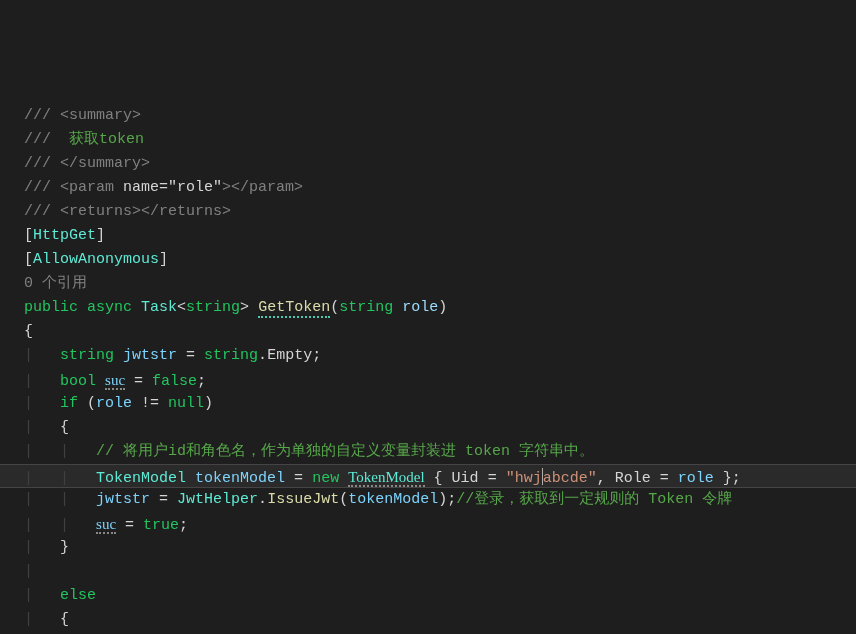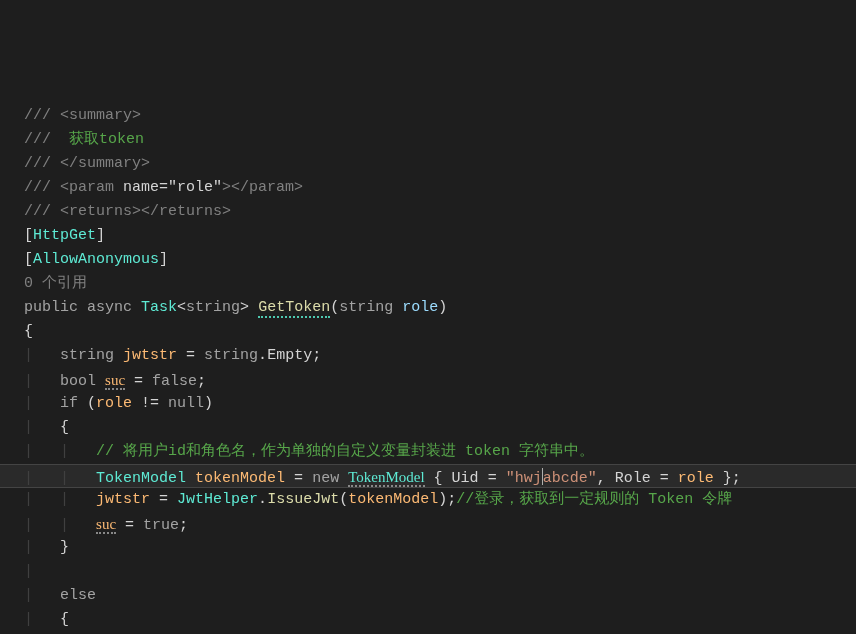--- a/index.html
+++ b/index.html
@@ -19,26 +19,26 @@
     .line.highlighted {
       background: #2a2a2a;
       border-top: 1px solid #444;
       border-bottom: 1px solid #444;
       margin-left: -24px;
       padding-left: 24px;
       margin-right: -100px;
     }
     .comment { color: #57a64a; }
     .xmldoc { color: #808080; }
-    .keyword { color: #a3a3a3; }
+    .keyword { color: #22c55e; }
     .type { color: #5eead4; }
     .method { color: #dcdcaa; }
     .string { color: #ce9178; }
     .param { color: #9cdcfe; }
-    .local { color: #fdba74; }
+    .local { color: #7dd3fc; }
     .punct { color: #d4d4d4; }
     .white { color: #d4d4d4; }
     .codelens { color: #808080; font-size: 15px; }
     .squiggly-green { border-bottom: 2px dotted #4ec9b0; }
     .squiggly-dots { border-bottom: 2px dotted #888; font-family: Liberation Serif, serif; }
     .guide { color: #404040; }
     .caret {
       display: inline-block;
       width: 1px;
       height: 17px;

